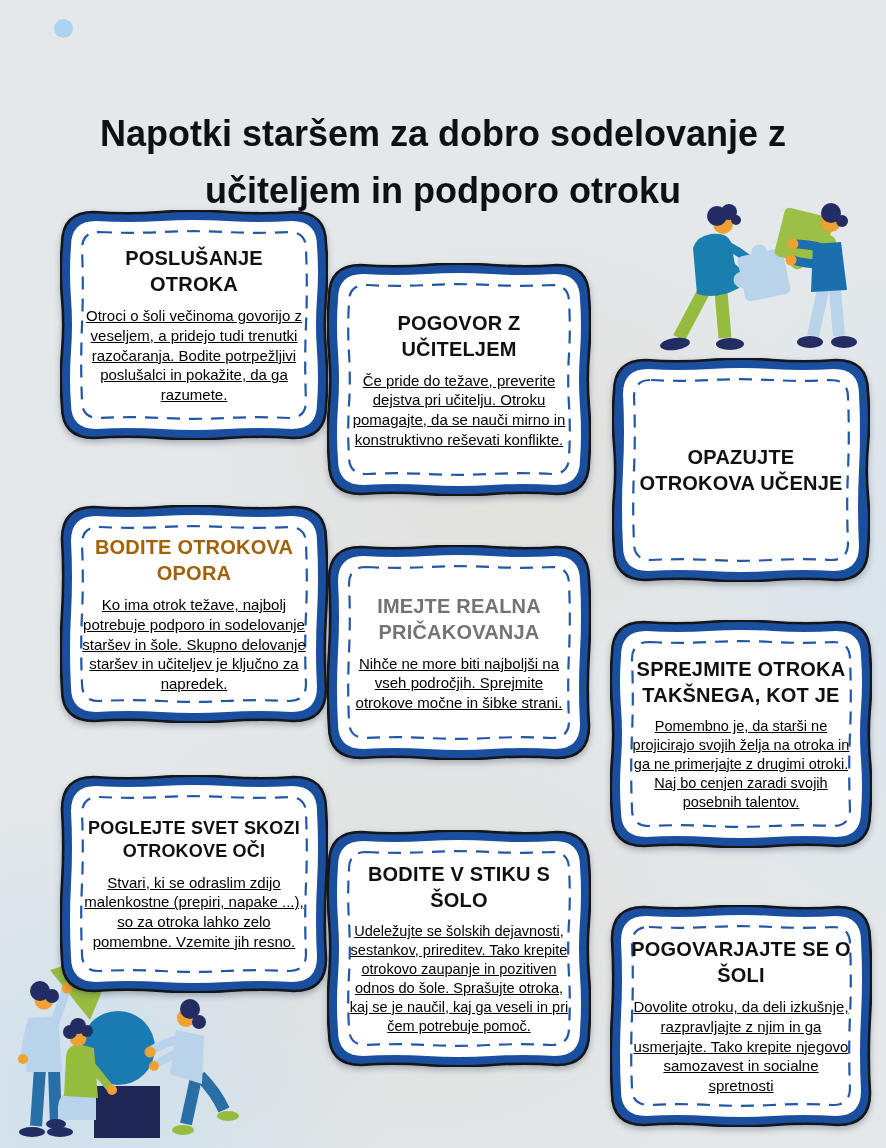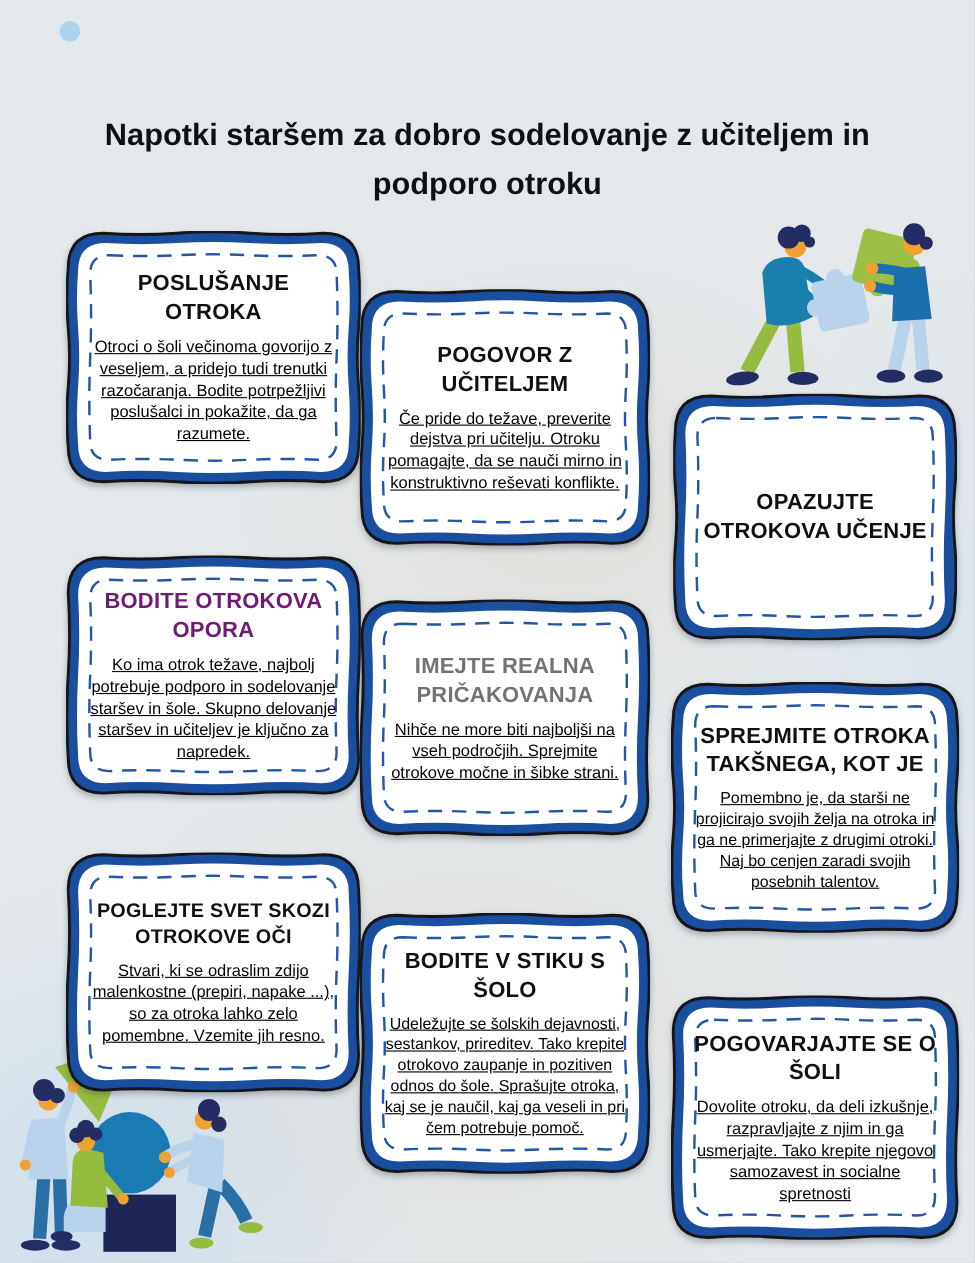--- a/index.html
+++ b/index.html
@@ -15,21 +15,21 @@
       radial-gradient(520px 400px at 48% 82%, rgba(208,196,178,0.22), transparent 70%),
       radial-gradient(430px 430px at 10% 96%, rgba(184,214,238,0.50), transparent 70%),
       radial-gradient(320px 520px at 100% 52%, rgba(196,220,240,0.30), transparent 70%);
   }
   .decor-dot{
     position:absolute;left:54px;top:19px;width:19px;height:19px;
     border-radius:50%;z-index:1;
   }
   .main-title{
     position:absolute;left:88px;top:82px;width:710px;z-index:1;
-    text-align:center;font-size:28px;line-height:1.58;font-weight:700;
+    text-align:center;font-size:36px;line-height:1.58;font-weight:700;
     letter-spacing:0px;
   }
   .illu{position:absolute;z-index:1;}
   .illu-puzzle{left:633px;top:186px;width:237px;height:174px;}
   .illu-shapes{left:0px;top:946px;width:240px;height:200px;}
 
   .card{position:absolute;z-index:2;}
   .card .card-bg{
     position:absolute;inset:0;width:100%;height:100%;
     filter:drop-shadow(0 3px 3px rgba(50,60,80,0.35));
@@ -183,21 +183,21 @@
       </div>
     </div>
 
     <div class="card c3">
       <svg class="card-bg" viewBox="0 0 268 218">
         <path d="M 34 2 Q 67.3 4.4 100.7 2.0 Q 134.0 -0.4 167.3 2.0 Q 200.7 4.4 234.0 2.0 Q 266 2 266 34 Q 268.4 71.5 266.0 109.0 Q 263.6 146.5 266.0 184.0 Q 266 216 234 216 Q 200.7 213.6 167.3 216.0 Q 134.0 218.4 100.7 216.0 Q 67.3 213.6 34.0 216.0 Q 2 216 2 184 Q -0.4 146.5 2.0 109.0 Q 4.4 71.5 2.0 34.0 Q 2 2 34 2 Z" fill="#1a4fa0" stroke="#14161a" stroke-width="2.6"></path>
         <path d="M 36 11 Q 68.7 13.0 101.3 11.0 Q 134.0 9.0 166.7 11.0 Q 199.3 13.0 232.0 11.0 Q 257 11 257 36 Q 259.0 72.5 257.0 109.0 Q 255.0 145.5 257.0 182.0 Q 257 207 232 207 Q 199.3 205.0 166.7 207.0 Q 134.0 209.0 101.3 207.0 Q 68.7 205.0 36.0 207.0 Q 11 207 11 182 Q 9.0 145.5 11.0 109.0 Q 13.0 72.5 11.0 36.0 Q 11 11 36 11 Z" fill="#ffffff"></path>
         <path d="M 39 22 Q 70.7 23.6 102.3 22.0 Q 134.0 20.4 165.7 22.0 Q 197.3 23.6 229.0 22.0 Q 246 22 246 39 Q 247.6 74.0 246.0 109.0 Q 244.4 144.0 246.0 179.0 Q 246 196 229 196 Q 197.3 194.4 165.7 196.0 Q 134.0 197.6 102.3 196.0 Q 70.7 194.4 39.0 196.0 Q 22 196 22 179 Q 20.4 144.0 22.0 109.0 Q 23.6 74.0 22.0 39.0 Q 22 22 39 22 Z" fill="none" stroke="#2456a8" stroke-width="2.2" stroke-dasharray="13 9"></path>
       </svg>
       <div class="card-content">
-        <h2 class="card-title" style="color: #701a75;">BODITE OTROKOVA OPORA</h2>
+        <h2 class="card-title" style="color: #a16207;">BODITE OTROKOVA OPORA</h2>
         <p class="card-body">Ko ima otrok težave, najbolj potrebuje podporo in sodelovanje staršev in šole. Skupno delovanje staršev in učiteljev je ključno za napredek.</p>
       </div>
     </div>
 
     <div class="card c4">
       <svg class="card-bg" viewBox="0 0 264 215">
         <path d="M 34 2 Q 66.7 4.4 99.3 2.0 Q 132.0 -0.4 164.7 2.0 Q 197.3 4.4 230.0 2.0 Q 262 2 262 34 Q 264.4 70.8 262.0 107.5 Q 259.6 144.3 262.0 181.0 Q 262 213 230 213 Q 197.3 210.6 164.7 213.0 Q 132.0 215.4 99.3 213.0 Q 66.7 210.6 34.0 213.0 Q 2 213 2 181 Q -0.4 144.3 2.0 107.5 Q 4.4 70.8 2.0 34.0 Q 2 2 34 2 Z" fill="#1a4fa0" stroke="#14161a" stroke-width="2.6"></path>
         <path d="M 36 11 Q 68.0 13.0 100.0 11.0 Q 132.0 9.0 164.0 11.0 Q 196.0 13.0 228.0 11.0 Q 253 11 253 36 Q 255.0 71.8 253.0 107.5 Q 251.0 143.3 253.0 179.0 Q 253 204 228 204 Q 196.0 202.0 164.0 204.0 Q 132.0 206.0 100.0 204.0 Q 68.0 202.0 36.0 204.0 Q 11 204 11 179 Q 9.0 143.3 11.0 107.5 Q 13.0 71.8 11.0 36.0 Q 11 11 36 11 Z" fill="#ffffff"></path>
         <path d="M 39 22 Q 70.0 23.6 101.0 22.0 Q 132.0 20.4 163.0 22.0 Q 194.0 23.6 225.0 22.0 Q 242 22 242 39 Q 243.6 73.3 242.0 107.5 Q 240.4 141.8 242.0 176.0 Q 242 193 225 193 Q 194.0 191.4 163.0 193.0 Q 132.0 194.6 101.0 193.0 Q 70.0 191.4 39.0 193.0 Q 22 193 22 176 Q 20.4 141.8 22.0 107.5 Q 23.6 73.3 22.0 39.0 Q 22 22 39 22 Z" fill="none" stroke="#2456a8" stroke-width="2.2" stroke-dasharray="13 9"></path>
       </svg>

